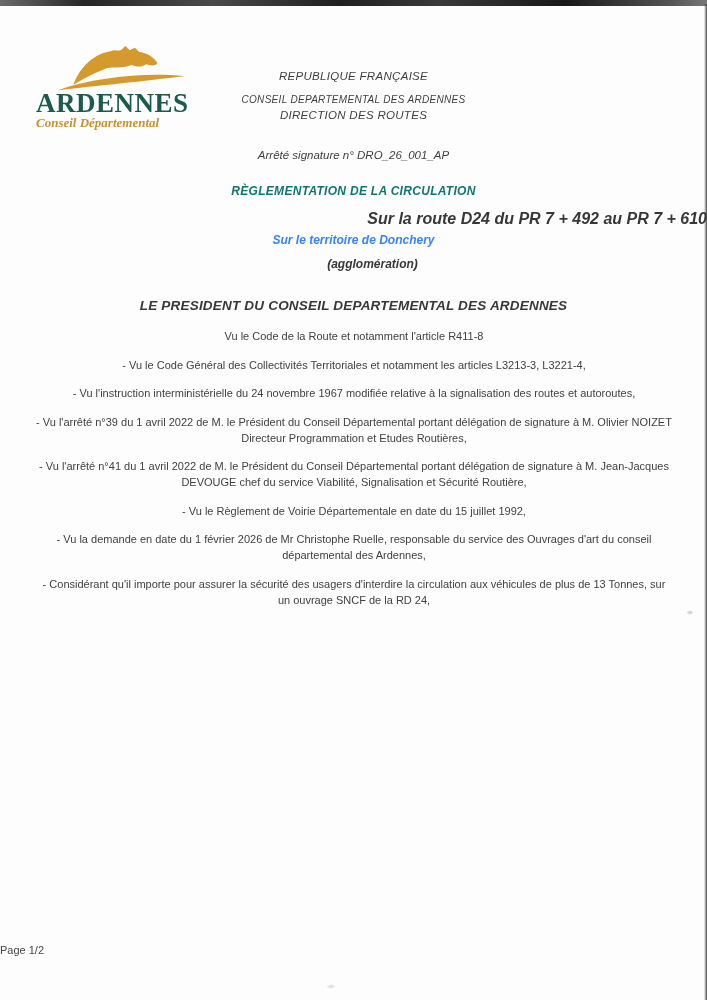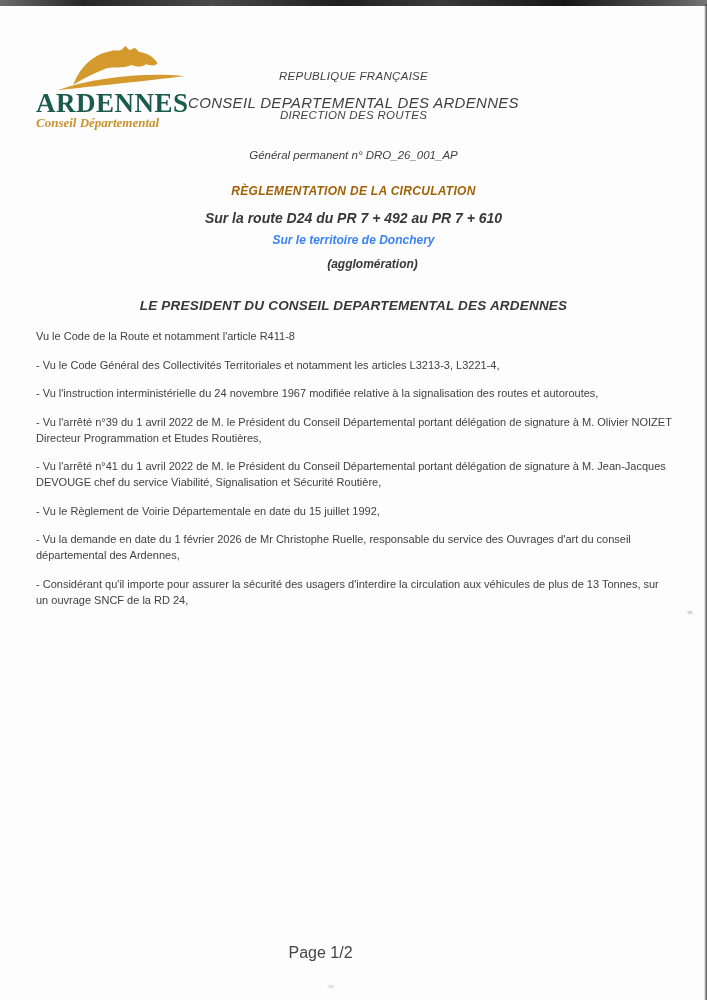--- a/index.html
+++ b/index.html
@@ -39,39 +39,39 @@
   .logo-tagline{
     font-family:"Liberation Serif", serif;
     font-style:italic;font-weight:bold;
     font-size:13px;line-height:14px;
     color:#c8922e;text-align:left;width:148px;
   }
 
   
   .cline{position:absolute;left:0;width:707px;text-align:center;white-space:pre;font-style:italic;}
   .h-line1{top:70px;font-size:11.5px;letter-spacing:.3px;}
-  .h-line2{top:94px;font-size:15px;letter-spacing:.3px;}
+  .h-line2{top:94px;font-size:10px;letter-spacing:.3px;}
   .h-line3{top:109px;font-size:11.5px;letter-spacing:.3px;}
   .h-ref{top:149px;font-size:11.5px;}
-  .h-subj0{top:184px;font-size:12px;font-weight:bold;color:#a16207;letter-spacing:.3px;}
-  .h-subj1{top:210px;font-size:14px;font-weight:bold;color:#383838;}
+  .h-subj0{top:184px;font-size:12px;font-weight:bold;color:#0f766e;letter-spacing:.3px;}
+  .h-subj1{top:210px;font-size:16px;font-weight:bold;color:#383838;text-align:right;}
   .h-subj2{top:233px;font-size:12px;font-weight:bold;color:#3b82f6;}
   .h-subj3{top:257px;font-size:12px;font-weight:bold;color:#383838;padding-left:19px;}
   .doc-title{top:298px;font-size:13.5px;font-weight:bold;color:#383838;letter-spacing:.2px;}
 
   
   .body-text{
     position:absolute;left:36px;top:328px;width:636px;
     font-size:11px;line-height:16px;color:#414141;
   }
-  .body-text p{margin:0 0 12.5px 0;}
+  .body-text p{margin:0 0 12.5px 0;text-align:center;}
 
   .footer-page{
     position:absolute;left:0;top:944px;width:641px;
-    text-align:center;font-size:16px;color:#454545;
+    text-align:left;font-size:11px;color:#454545;
   }
 </style>
 </head>
 <body>
 
 <div class="page">
 
   <div class="scan-top"></div>
   <div class="scan-right"></div>
   <div class="smudge smudge-a"></div>
@@ -83,21 +83,21 @@
       <path d="M2,52 C45,37 106,31 148,36 C106,41 40,48 2,52 Z" fill="#d49a2e"></path>
     </svg>
     <div class="logo-wordmark">ARDENNES</div>
     <div class="logo-tagline">Conseil Départemental</div>
   </div>
 
   <div class="cline h-line1">REPUBLIQUE FRANÇAISE</div>
   <div class="cline h-line2">CONSEIL DEPARTEMENTAL DES ARDENNES</div>
   <div class="cline h-line3">DIRECTION DES ROUTES</div>
 
-  <div class="cline h-ref">Général permanent n° DRO_26_001_AP</div>
+  <div class="cline h-ref">Arrêté signature n° DRO_26_001_AP</div>
 
   <div class="cline h-subj0">RÈGLEMENTATION DE LA CIRCULATION</div>
   <div class="cline h-subj1">Sur la route D24 du PR 7 + 492 au PR 7 + 610</div>
   <div class="cline h-subj2">Sur le territoire de Donchery</div>
   <div class="cline h-subj3">(agglomération)</div>
 
   <div class="cline doc-title">LE PRESIDENT DU CONSEIL DEPARTEMENTAL DES ARDENNES</div>
 
   <div class="body-text">
     <p>Vu le Code de la Route et notamment l'article R411-8</p>

